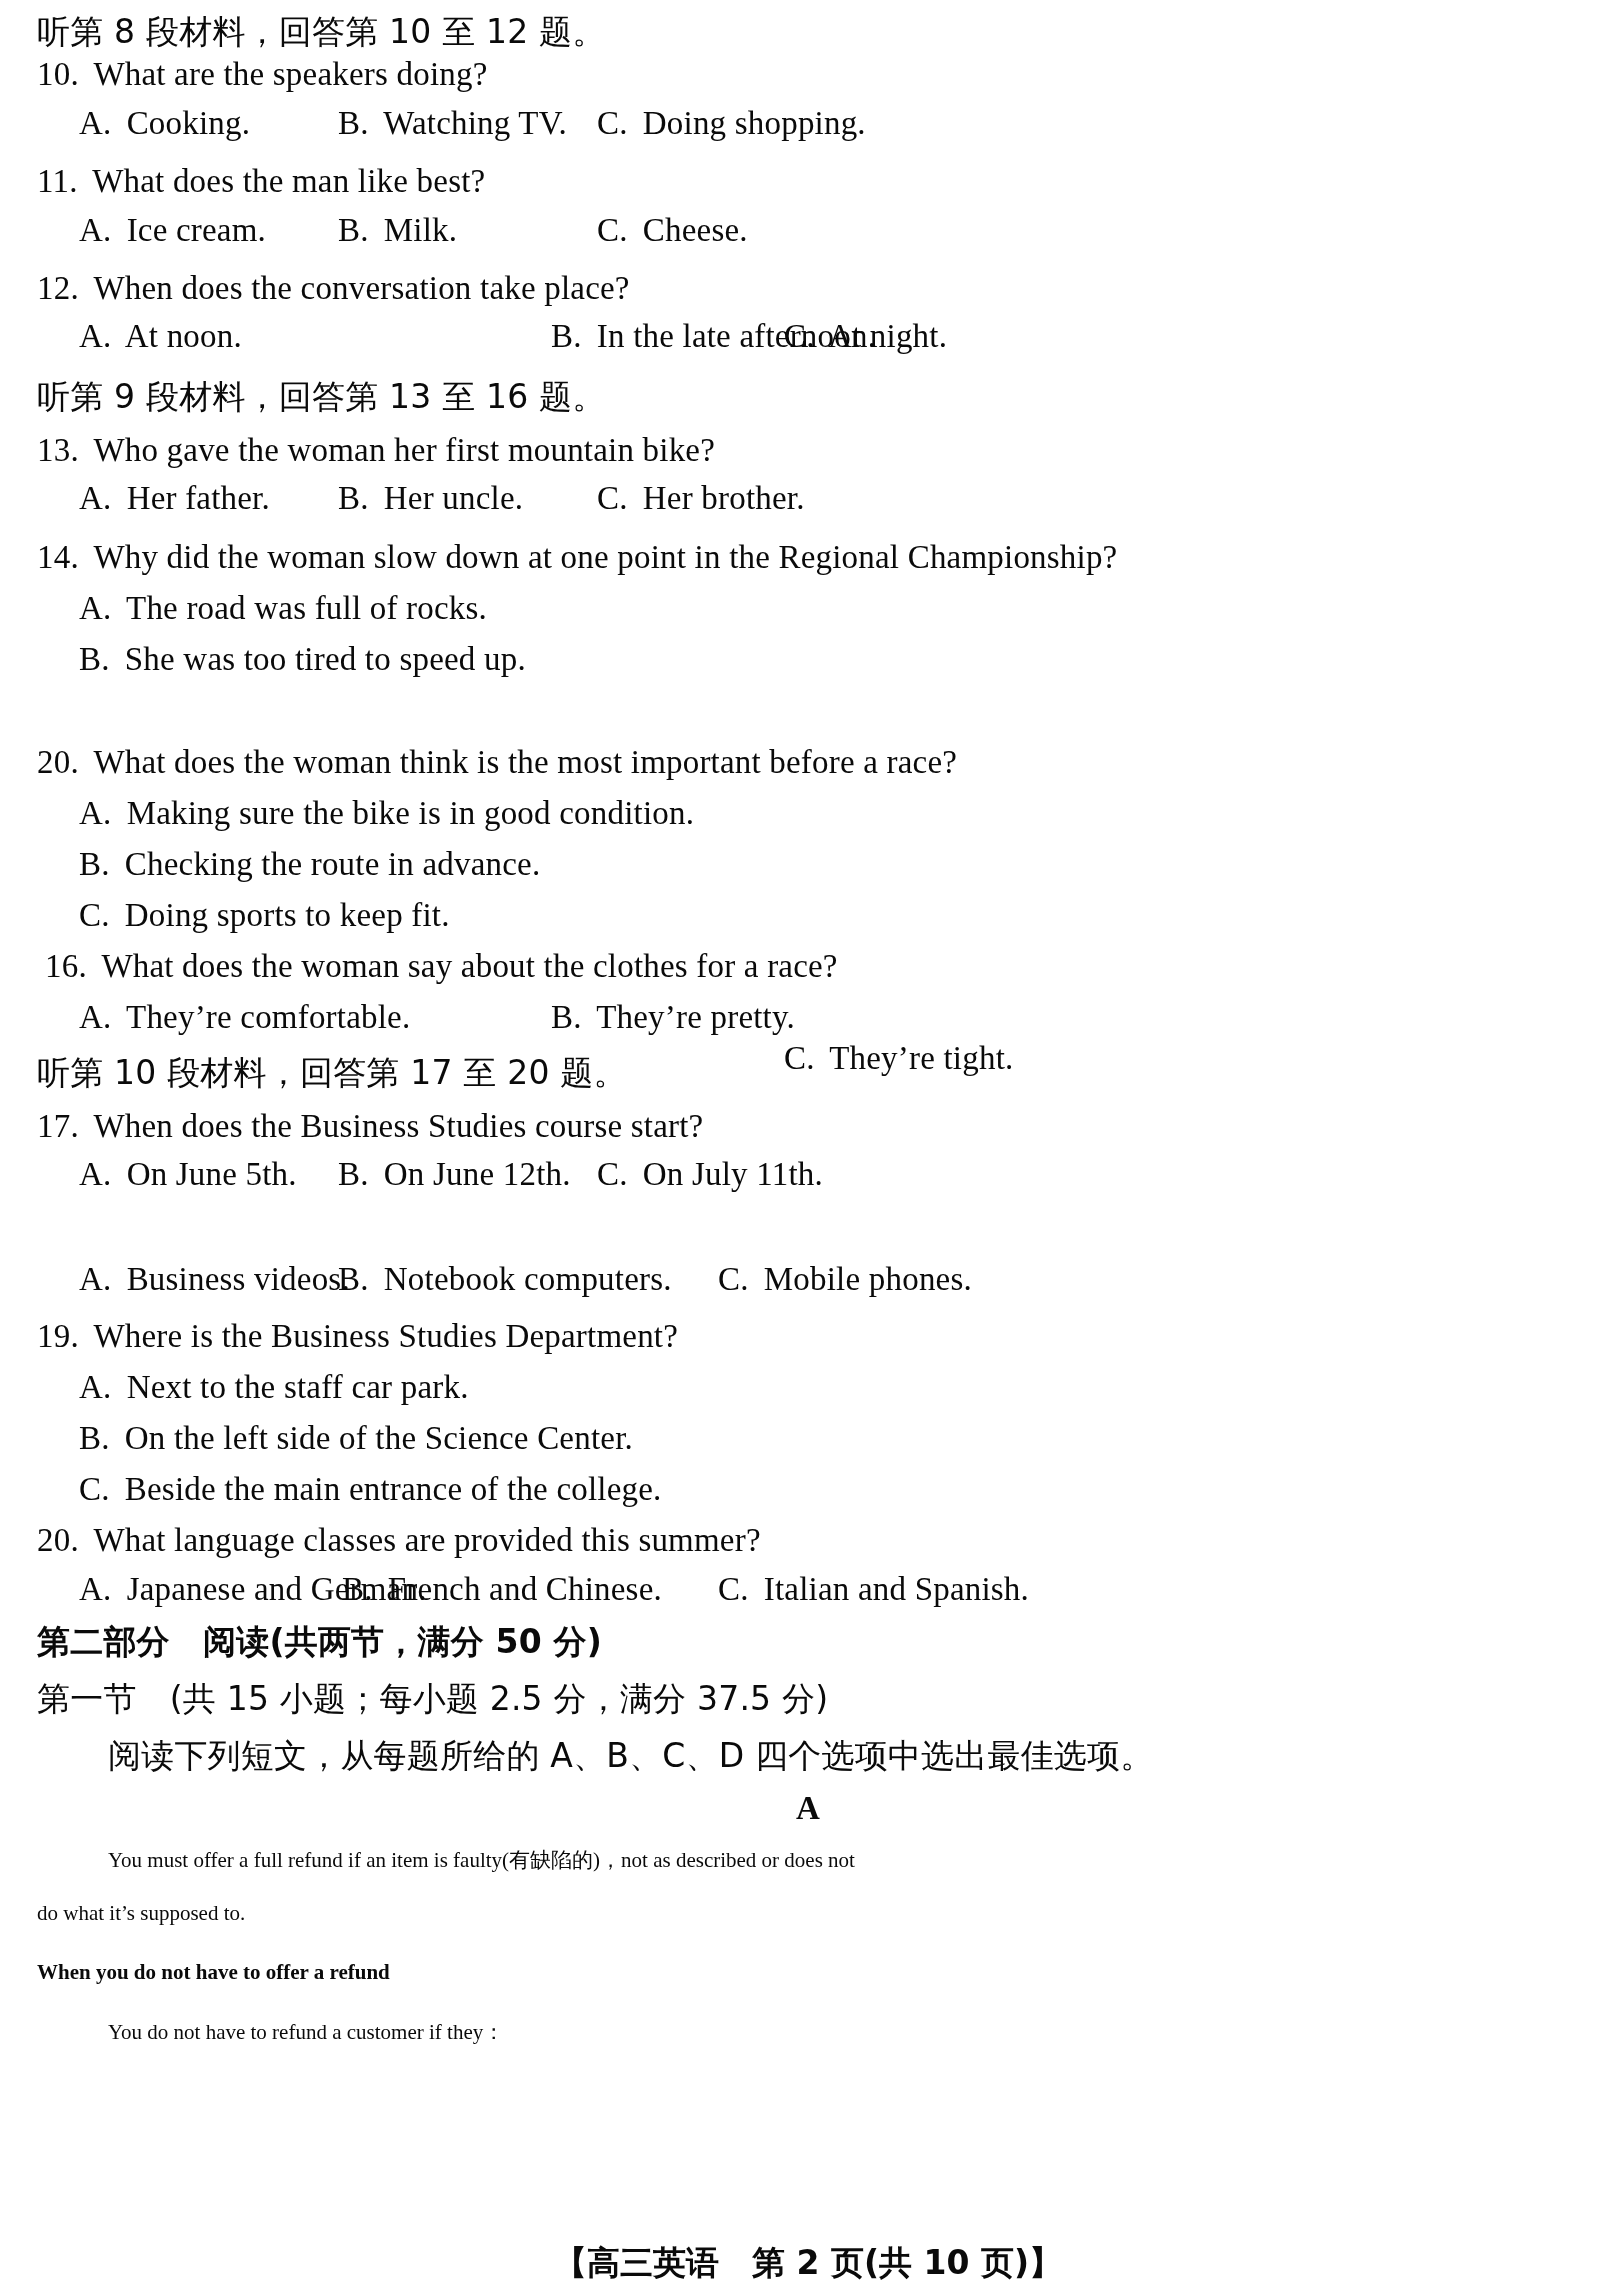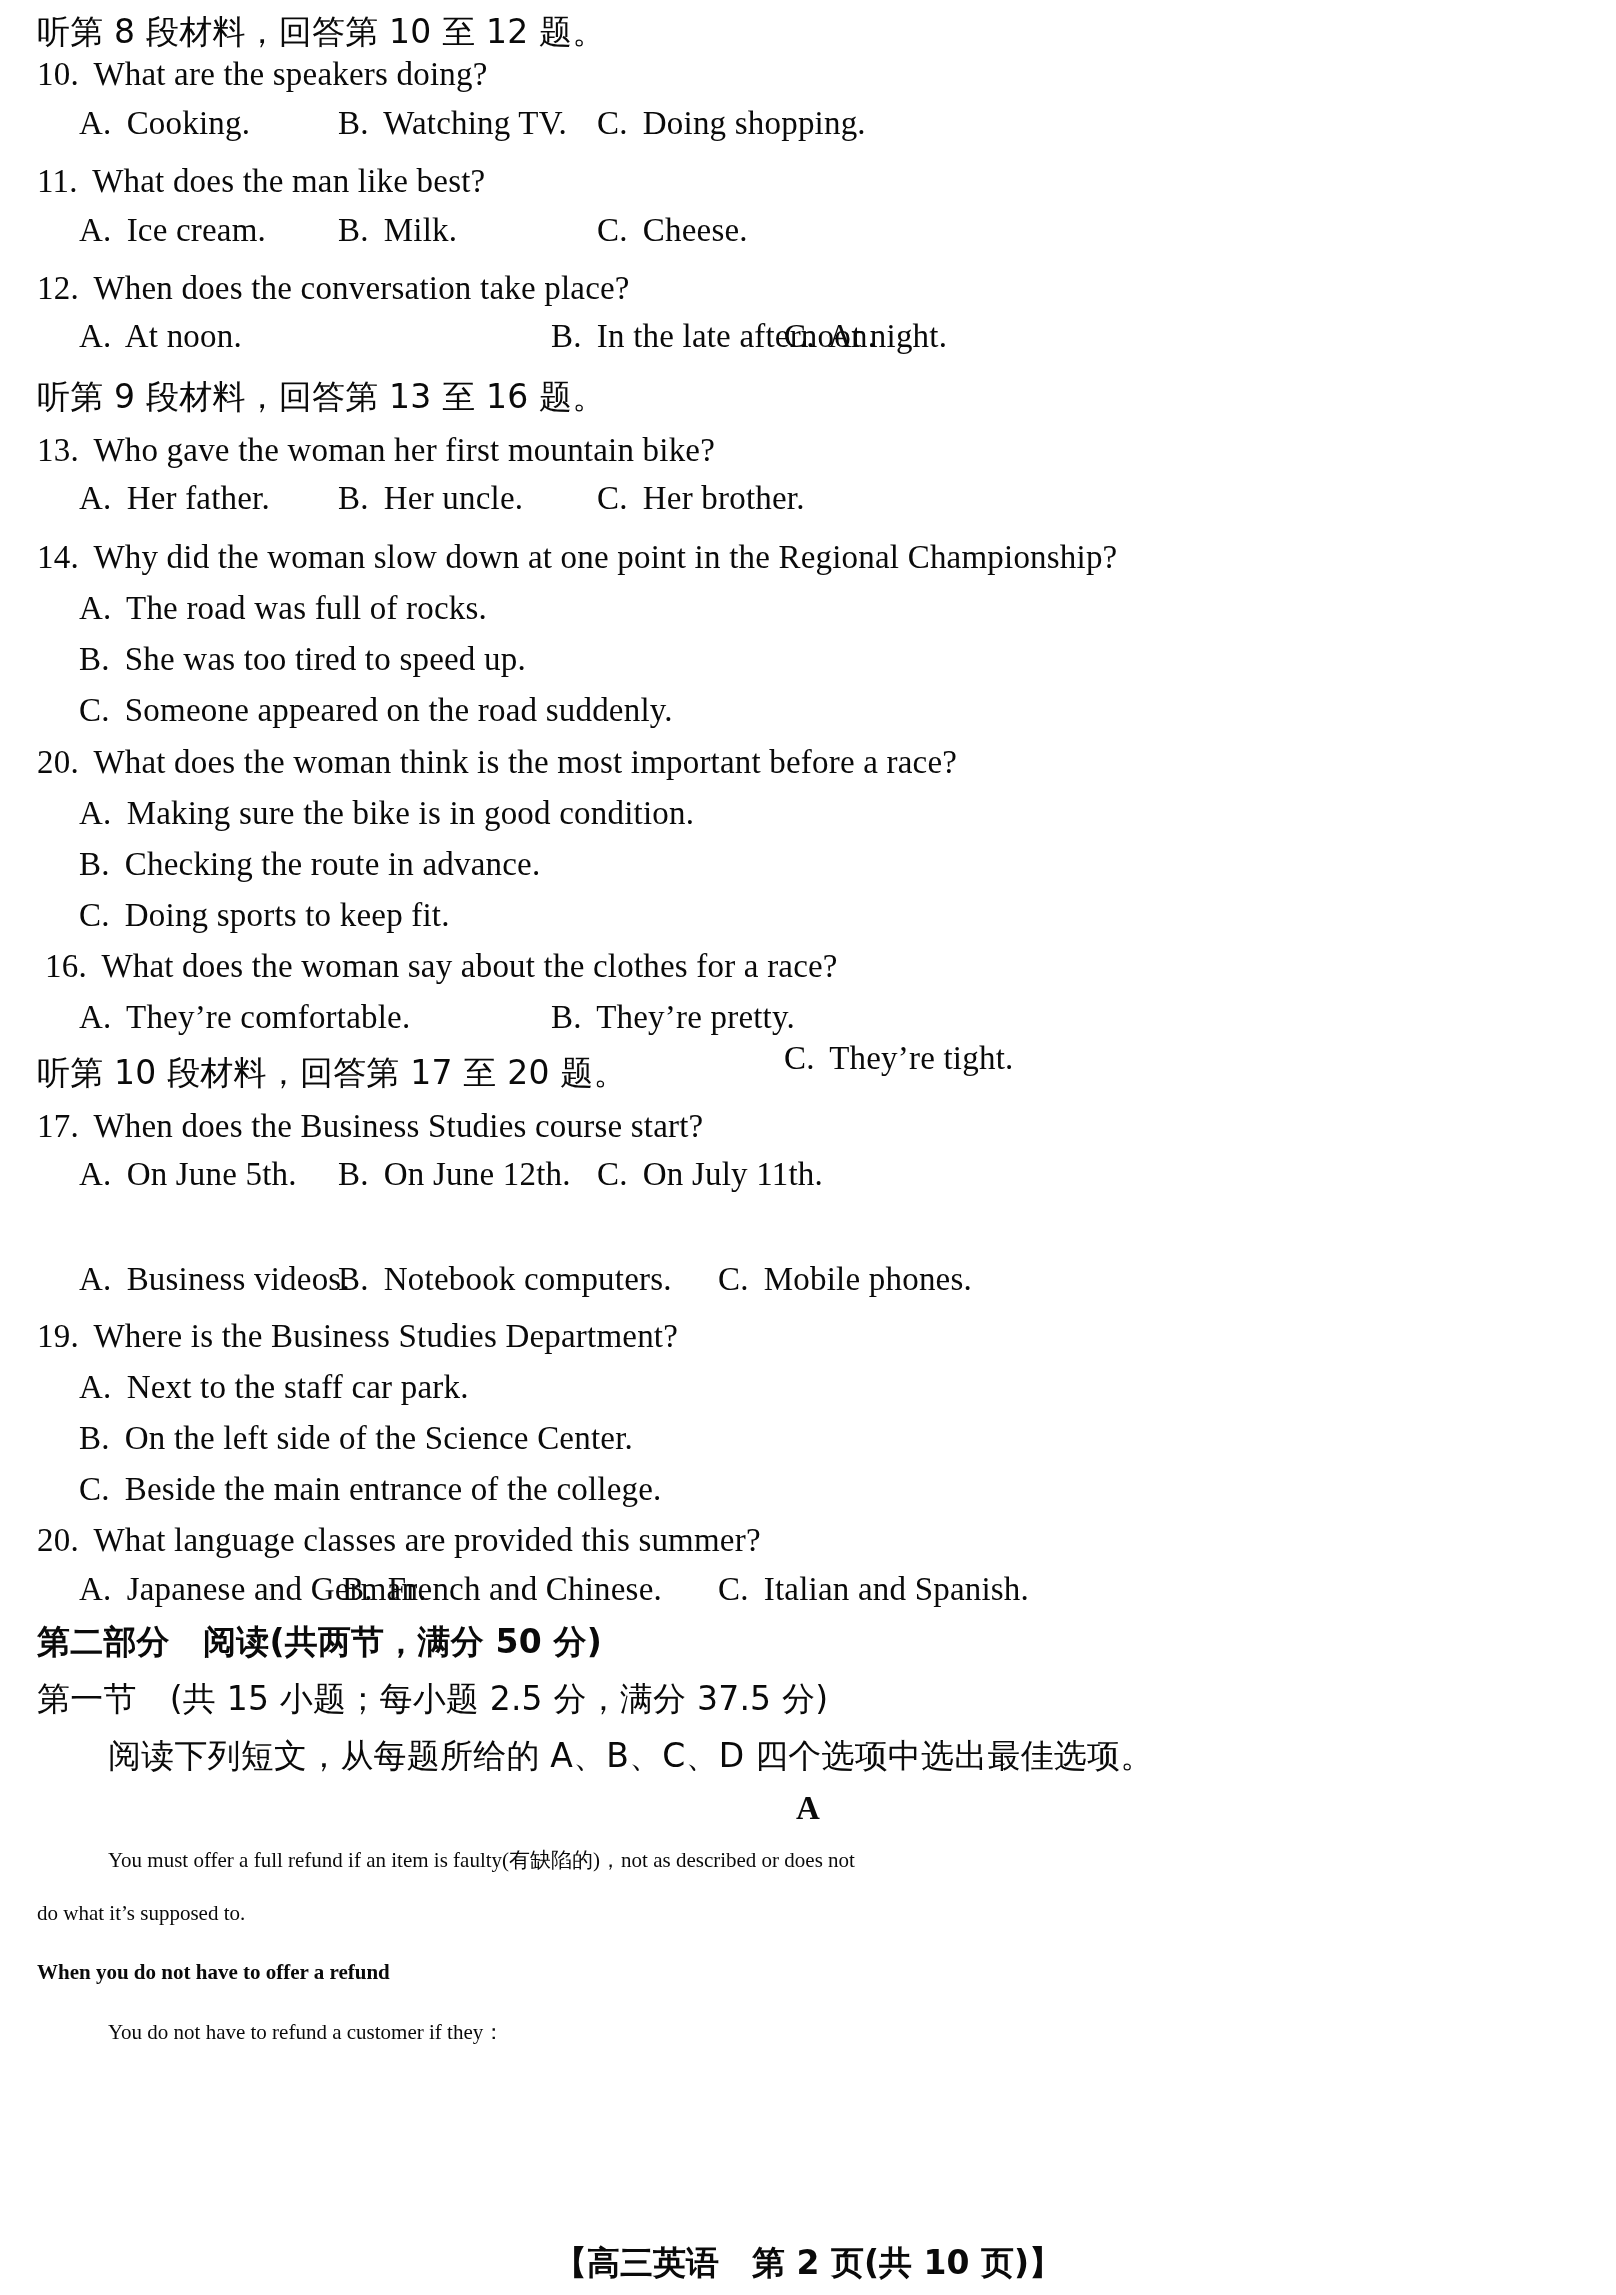--- a/index.html
+++ b/index.html
@@ -161,24 +161,20 @@
     <span>Why did the woman slow down at one point in the Regional Championship?</span>
   </div>
   <div class="line opt colA" style="top:592px;">
     <span style="margin-right: 6.7px;">A.</span>
     <span>The road was full of rocks.</span>
   </div>
   <div class="line opt colA" style="top:643px;">
     <span style="margin-right: 6.7px;">B.</span>
     <span>She was too tired to speed up.</span>
   </div>
-  <div class="line opt colA" style="top:694px;">
-    <span style="margin-right: 6.7px;">C.</span>
-    <span>Someone appeared on the road suddenly.</span>
-  </div>
 
   <div class="line qstem" style="top:746px; left:37px;">
     <span style="margin-right: 6.7px;">20.</span>
     <span>What does the woman think is the most important before a race?</span>
   </div>
   <div class="line opt colA" style="top:797px;">
     <span style="margin-right: 6.7px;">A.</span>
     <span>Making sure the bike is in good condition.</span>
   </div>
   <div class="line opt colA" style="top:848px;">

